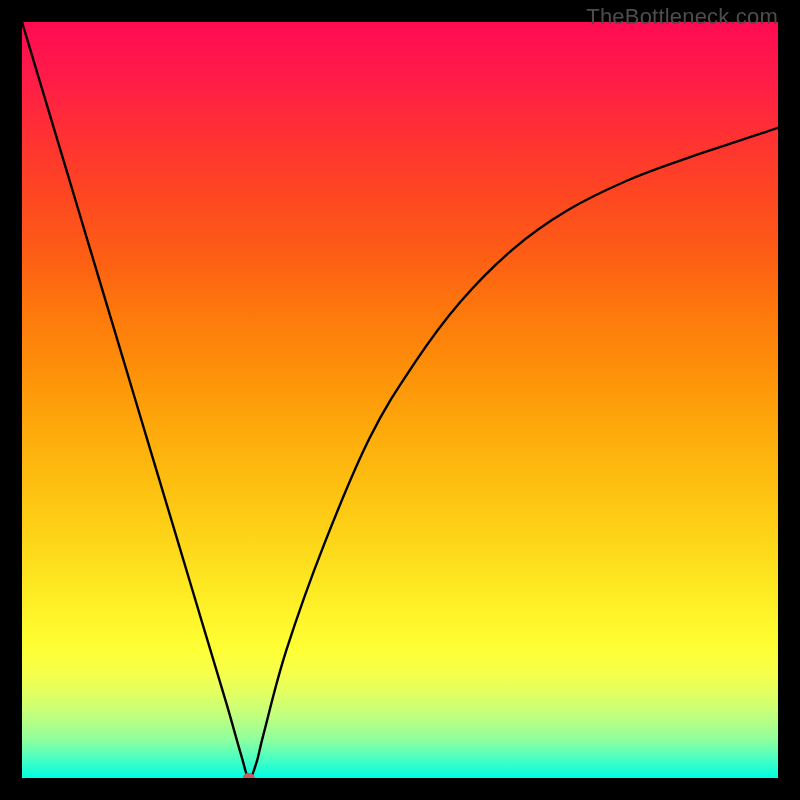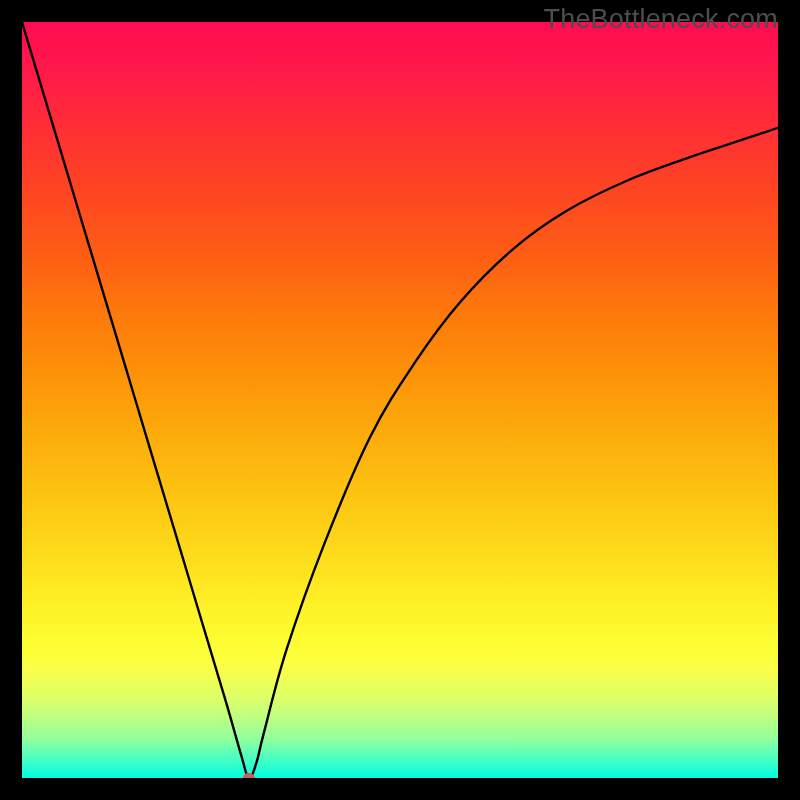--- a/index.html
+++ b/index.html
@@ -15,21 +15,21 @@
     position: relative;
     width: 800px;
     height: 800px;
     background: #000000;
   }
   .watermark {
     position: absolute;
     top: 4px;
     right: 22px;
     color: #4d4d4d;
-    font-size: 27px;
+    font-size: 22px;
     font-weight: 400;
     letter-spacing: 0.2px;
     z-index: 10;
   }
   .plot {
     position: absolute;
     left: 22px;
     top: 22px;
     width: 756px;
     height: 756px;

